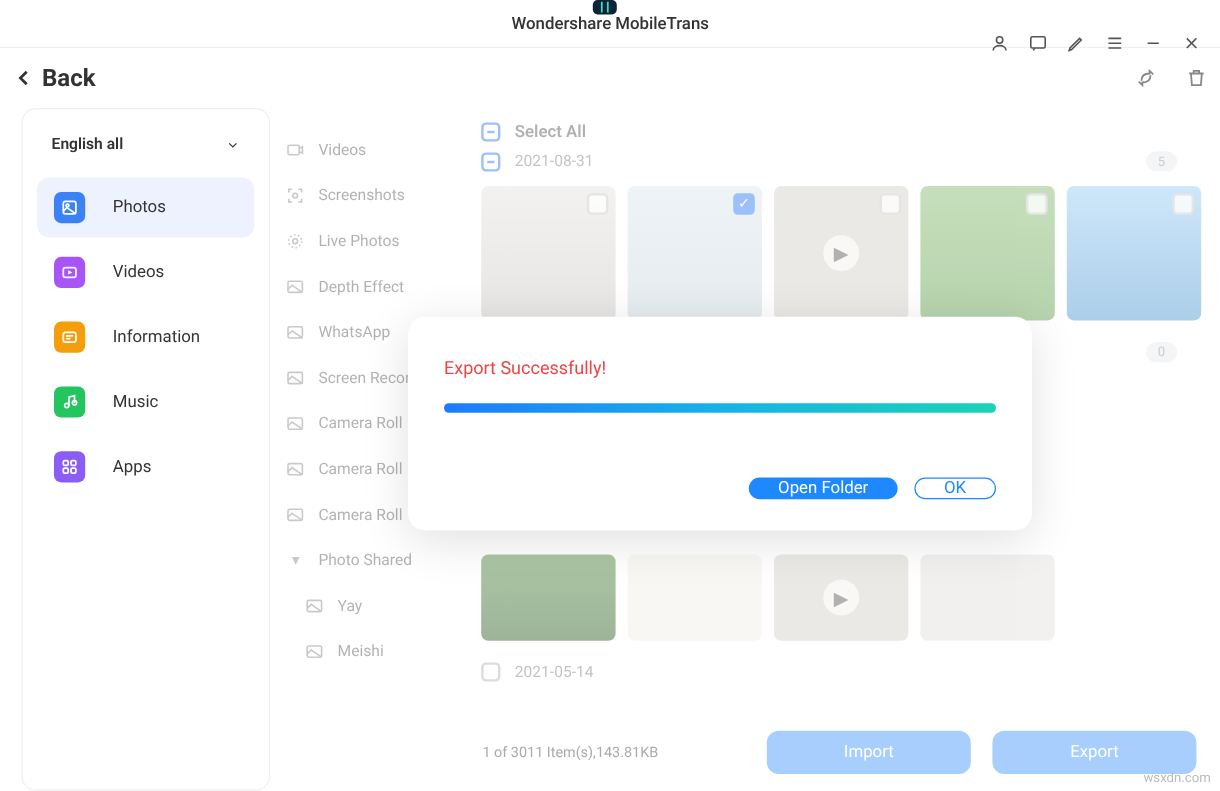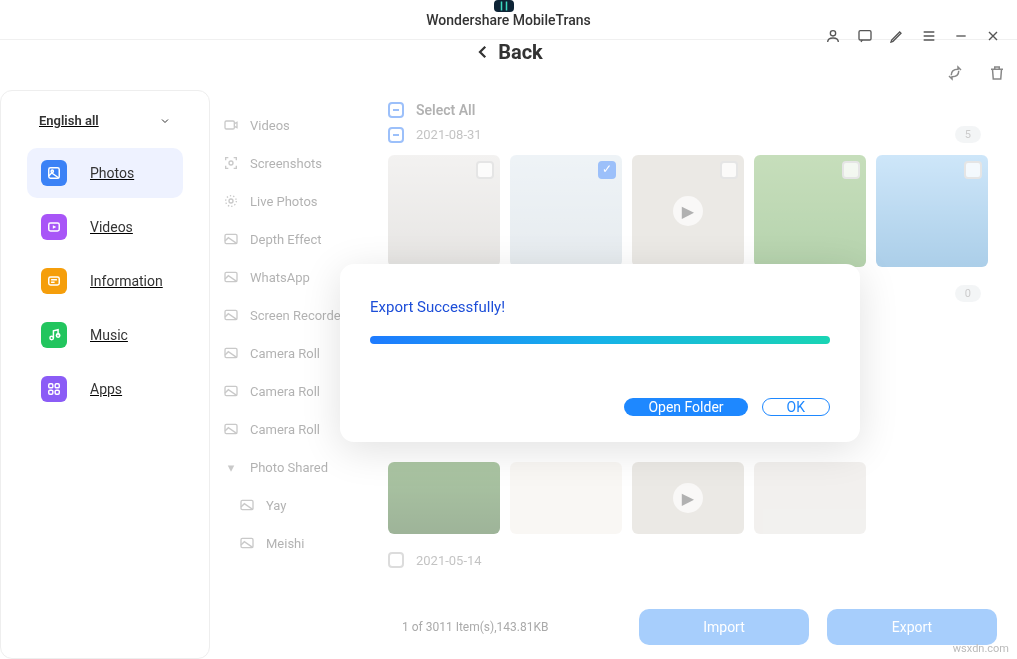--- a/index.html
+++ b/index.html
@@ -3,25 +3,25 @@
 <meta charset="utf-8">
 <style>
 *{box-sizing:border-box;margin:0;padding:0;font-family:-apple-system,BlinkMacSystemFont,"Segoe UI",Roboto,sans-serif;}
 body{background:#fff;width:1017px;height:659px;overflow:hidden;position:relative;}
 .titlebar{height:40px;display:flex;align-items:center;padding:0 16px;border-bottom:1px solid #f0f0f0;flex-direction:column;}
 .logo{width:20px;height:20px;background:#0d2436;border-radius:4px;display:flex;align-items:center;justify-content:center;margin-right:10px;}
 .logo svg{width:12px;height:12px;}
 .app-title{font-size:14px;color:#333;font-weight:500;}
 .titlebar-actions{margin-left:auto;display:flex;gap:16px;color:#555;}
 .titlebar-actions span{cursor:pointer;display:flex;align-items:center;}
-.backbar{height:50px;display:flex;align-items:center;padding:0 11px;flex-direction:column;}
+.backbar{height:50px;display:flex;align-items:center;padding:0 11px;}
 .backbtn{display:flex;align-items:center;gap:6px;font-size:20px;font-weight:700;color:#333;cursor:pointer;}
 .backbar-actions{margin-left:auto;display:flex;gap:24px;color:#888;}
 .main{display:flex;height:calc(659px - 90px);position:relative;}
-.sidebar-left{width:210px;padding:16px 26px;background:#fff;border:1px solid #eee;border-radius:12px;text-decoration:underline;}
+.sidebar-left{width:210px;padding:16px 12px;background:#fff;border:1px solid #eee;border-radius:12px;margin-left:18px;}
 .dropdown{display:flex;align-items:center;justify-content:space-between;padding:6px 12px;font-size:13px;font-weight:600;color:#333;cursor:pointer;}
 .navlist{margin-top:14px;display:flex;flex-direction:column;gap:4px;}
 .navitem{display:flex;align-items:center;gap:23px;padding:12px 14px;border-radius:10px;font-size:14px;color:#333;cursor:pointer;}
 .navitem.active{background:#eef2ff;}
 .navicon{width:26px;height:26px;border-radius:6px;display:flex;align-items:center;justify-content:center;color:#fff;font-size:14px;}
 .ni-photos{background:#3b82f6;}
 .ni-videos{background:#a855f7;}
 .ni-info{background:#f59e0b;}
 .ni-music{background:#22c55e;}
 .ni-apps{background:#8b5cf6;}
@@ -49,21 +49,21 @@
 .t5{background:linear-gradient(#9ecff5,#5a9fd4);}
 .t6{background:#e8eef2;}
 .t7{background:linear-gradient(#5a8f4a,#3f6b35);}
 .t8{background:#f4f0eb;}
 .t9{background:#e6e3df;}
 .footer{position:absolute;bottom:14px;left:402px;right:20px;display:flex;align-items:center;}
 .footer-info{font-size:12px;color:#aaa;}
 .footer-btns{margin-left:auto;display:flex;gap:18px;}
 .fbtn{width:170px;height:36px;border-radius:10px;background:#a7cefc;color:#fff;font-size:14px;display:flex;align-items:center;justify-content:center;cursor:pointer;}
 .modal{position:absolute;left:340px;top:264px;width:520px;background:#fff;border-radius:14px;box-shadow:0 8px 40px rgba(0,0,0,.12);padding:34px 30px 26px 30px;z-index:10;}
-.modal-title{font-size:15px;color:#1d4ed8;margin-bottom:20px;}
+.modal-title{font-size:15px;color:#ef4444;margin-bottom:20px;}
 .prog{height:8px;border-radius:5px;background:linear-gradient(90deg,#1e7bff,#16b2e8,#19d4b4);}
 .modal-btns{display:flex;justify-content:flex-end;gap:14px;margin-top:54px;}
 .mbtn{height:18px;padding:0 24px;border-radius:18px;font-size:14px;display:flex;align-items:center;justify-content:center;cursor:pointer;}
 .mbtn.primary{background:#1e88ff;color:#fff;}
 .mbtn.outline{border:1px solid #1e88ff;color:#1e88ff;background:#fff;}
 .watermark{position:absolute;right:8px;bottom:4px;font-size:11px;color:#bbb;}
 svg{display:block;}
 </style>
 </head>
 <body>

